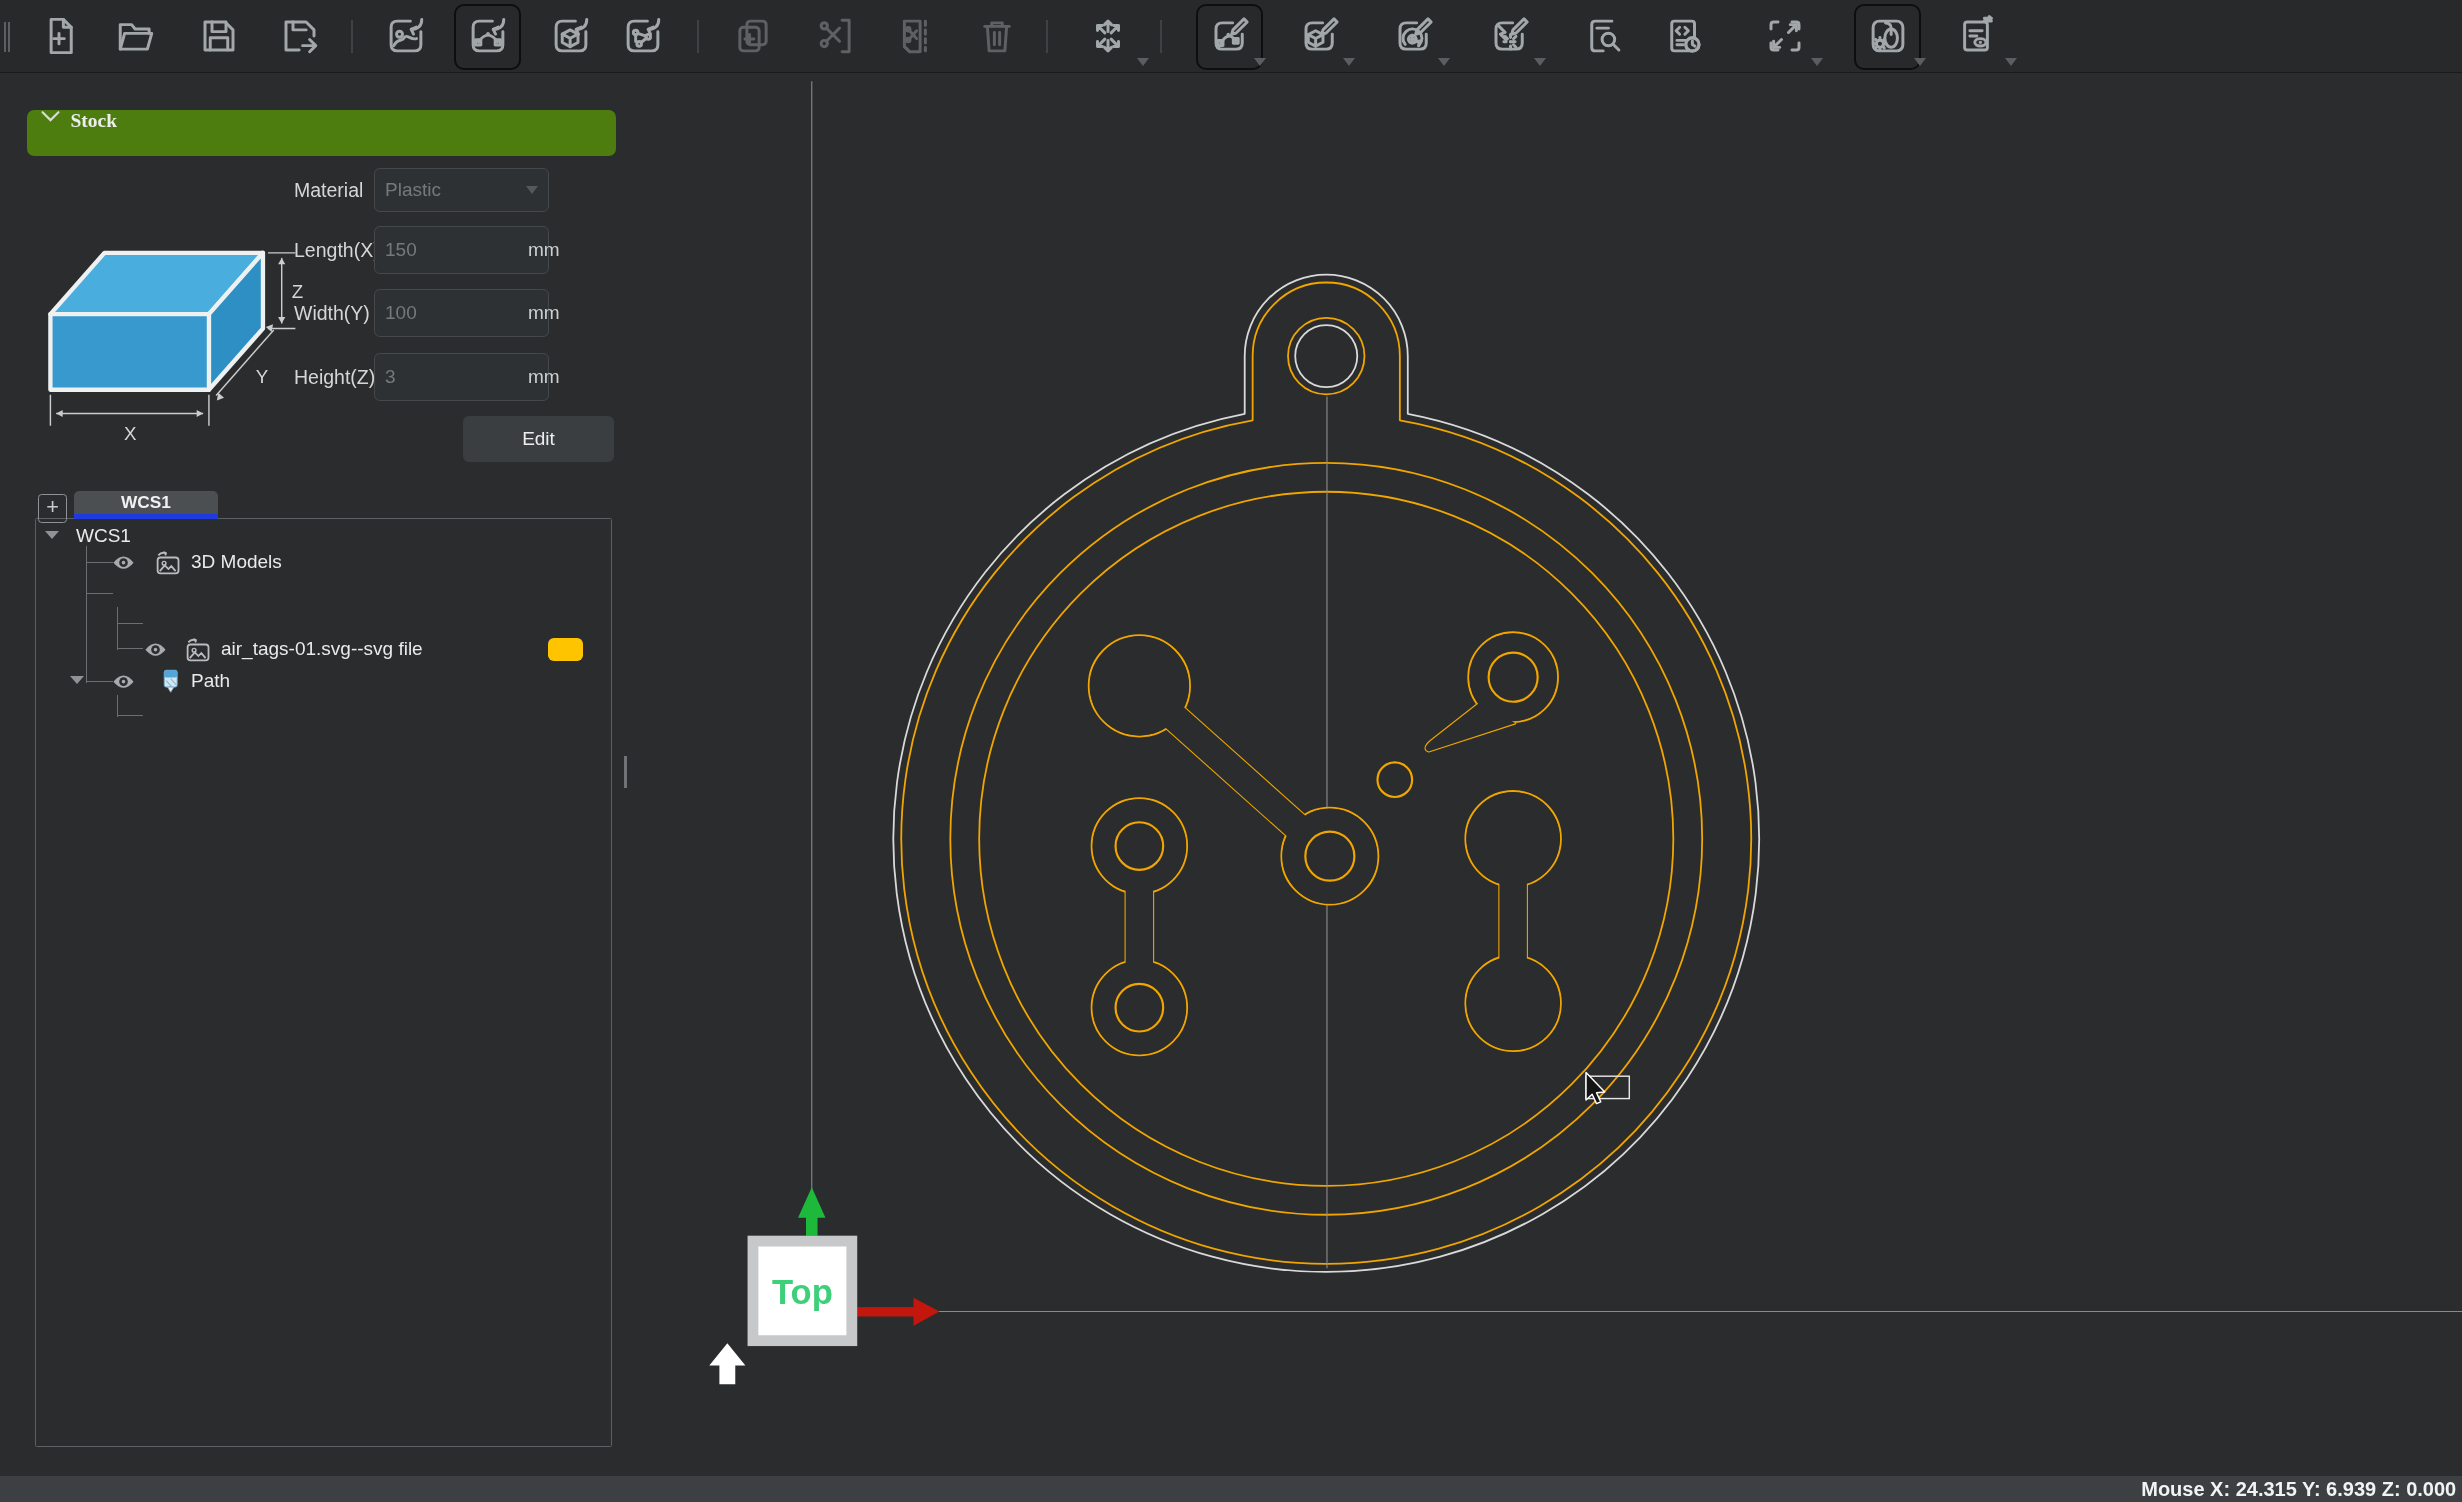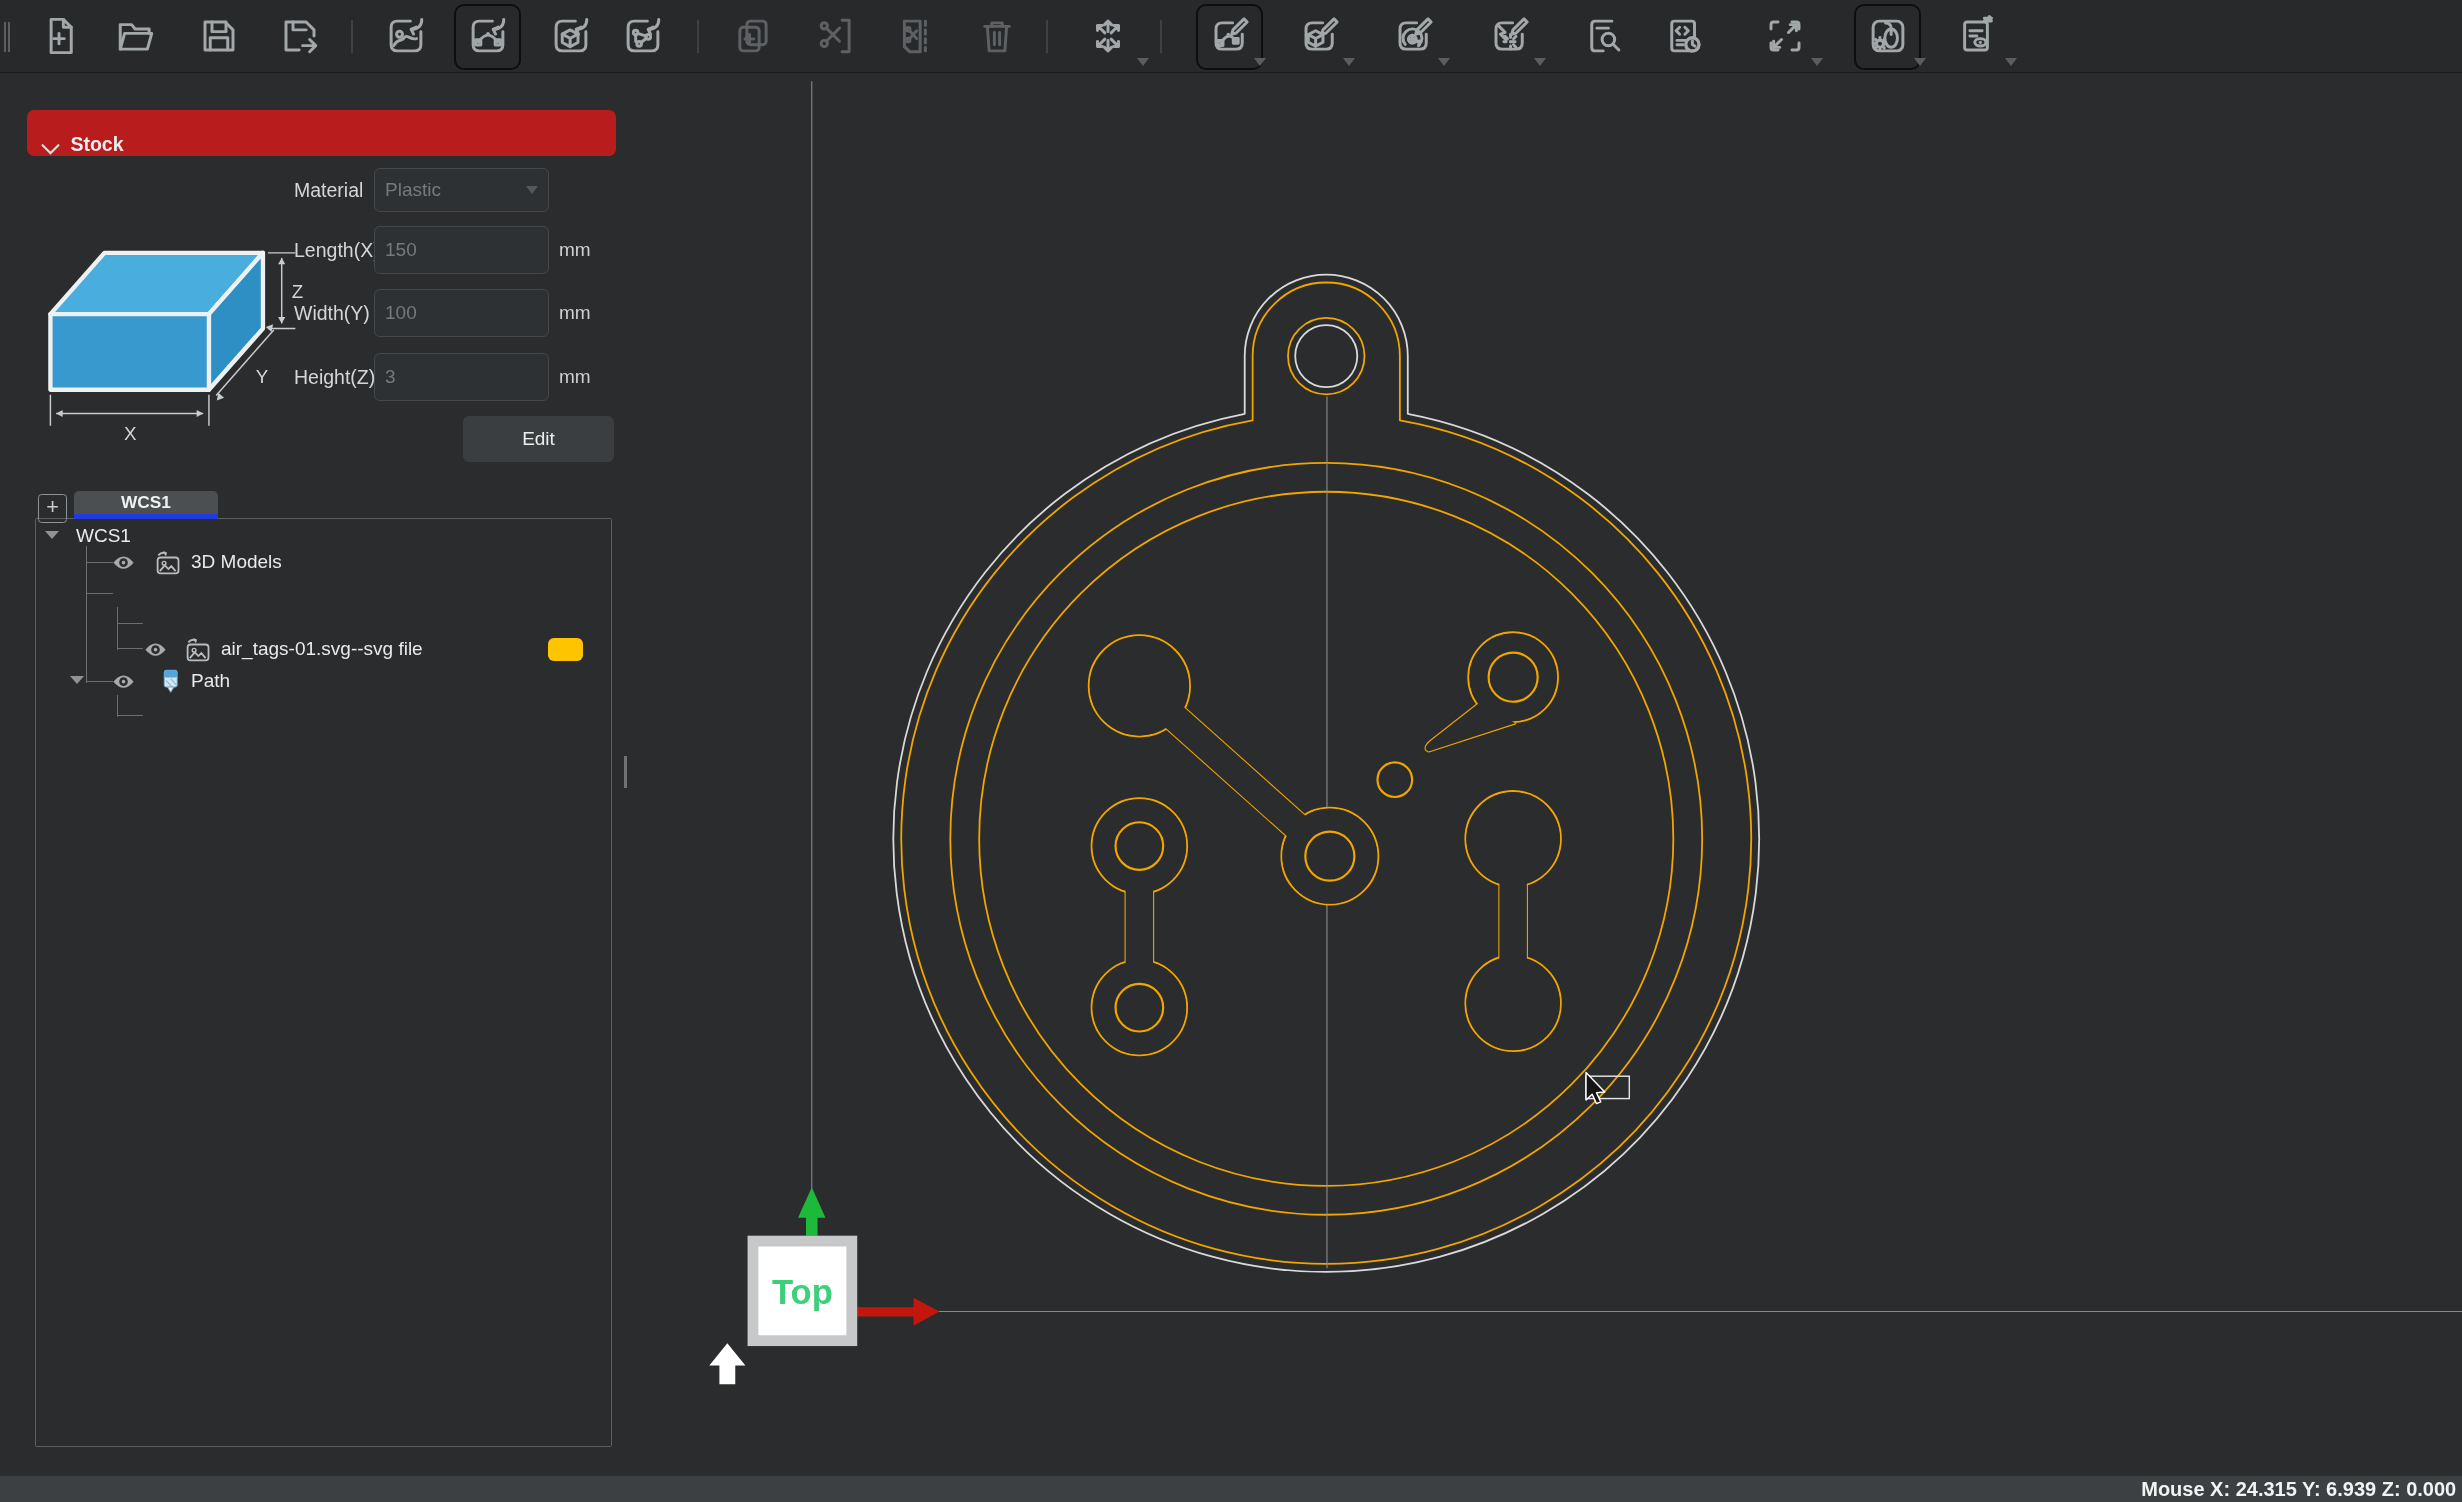--- a/index.html
+++ b/index.html
@@ -12,31 +12,31 @@
         justify-content:center;color:#a2a7aa;}
   .tbtn svg{width:42px;height:42px;}
   .tbtn.dis{color:#5d6164;}
   .tbtn.sel::after{content:"";position:absolute;left:-10.8px;right:-10.8px;top:-9.4px;bottom:-11.5px;
         border:2.2px solid #0d0e0f;border-radius:10px;}
   .sep{position:absolute;top:19.5px;width:2.2px;height:33px;background:#3f4245;}
   .grip{position:absolute;top:21.7px;width:2.2px;height:30px;background:#5b5f62;}
   .caret{position:absolute;top:58px;width:0;height:0;border-left:6.5px solid transparent;
         border-right:6.5px solid transparent;border-top:8px solid #5a5e61;}
   
-  .stock-header{position:absolute;left:27px;top:110px;width:589px;height:46px;background:#b91c1c;
-        border-radius:7.2px;display:flex;align-items:flex-end;z-index:20;}
+  .stock-header{position:absolute;left:27px;top:110px;width:589px;height:46px;background:#4d7c0f;
+        border-radius:7.2px;display:flex;align-items:flex-start;z-index:20;font-family:Liberation Serif, serif;}
   .stock-header .chev{margin-left:14.4px;color:#d8dadb;}
   .stock-header .t{margin-left:10px;font-size:19.5px;font-weight:bold;color:#eceeee;}
   .flabel{position:absolute;left:294px;font-size:19.5px;color:#d4d7d8;z-index:20;}
   .fbox{position:absolute;left:374px;width:173px;background:#2e3133;border:1.4px solid #46494c;
         border-radius:5.8px;display:flex;align-items:center;z-index:20;}
   .fbox .ph{margin-left:10px;font-size:19px;color:#75797c;}
   .fbox .dd{position:absolute;right:10px;width:0;height:0;border-left:6.5px solid transparent;
         border-right:6.5px solid transparent;border-top:8px solid #54585b;}
-  .funit{position:absolute;left:559px;font-size:19px;color:#cdd0d1;z-index:20;}
+  .funit{position:absolute;left:528px;font-size:19px;color:#cdd0d1;z-index:20;}
   .edit-btn{position:absolute;left:463px;top:416px;width:151px;height:46px;background:#3a3e41;
         border-radius:5.8px;display:flex;align-items:center;justify-content:center;font-size:19px;
         color:#eceeee;z-index:20;}
   
   .add-btn{position:absolute;left:38px;top:494px;width:27.4px;height:27.4px;border:1.4px solid #8f9396;
         border-radius:3.6px;color:#c7cbcd;font-size:21.7px;line-height:24.5px;text-align:center;z-index:21;}
   .wcs-tab{position:absolute;left:74px;top:491px;width:144px;height:23px;background:#4b4f52;
         border-radius:5px 5px 0 0;display:flex;align-items:center;justify-content:center;
         font-size:17.3px;font-weight:bold;color:#f0f1f1;z-index:21;}
   .wcs-underline{position:absolute;left:74px;top:514px;width:144px;height:5px;background:#1f3adf;z-index:22;}

